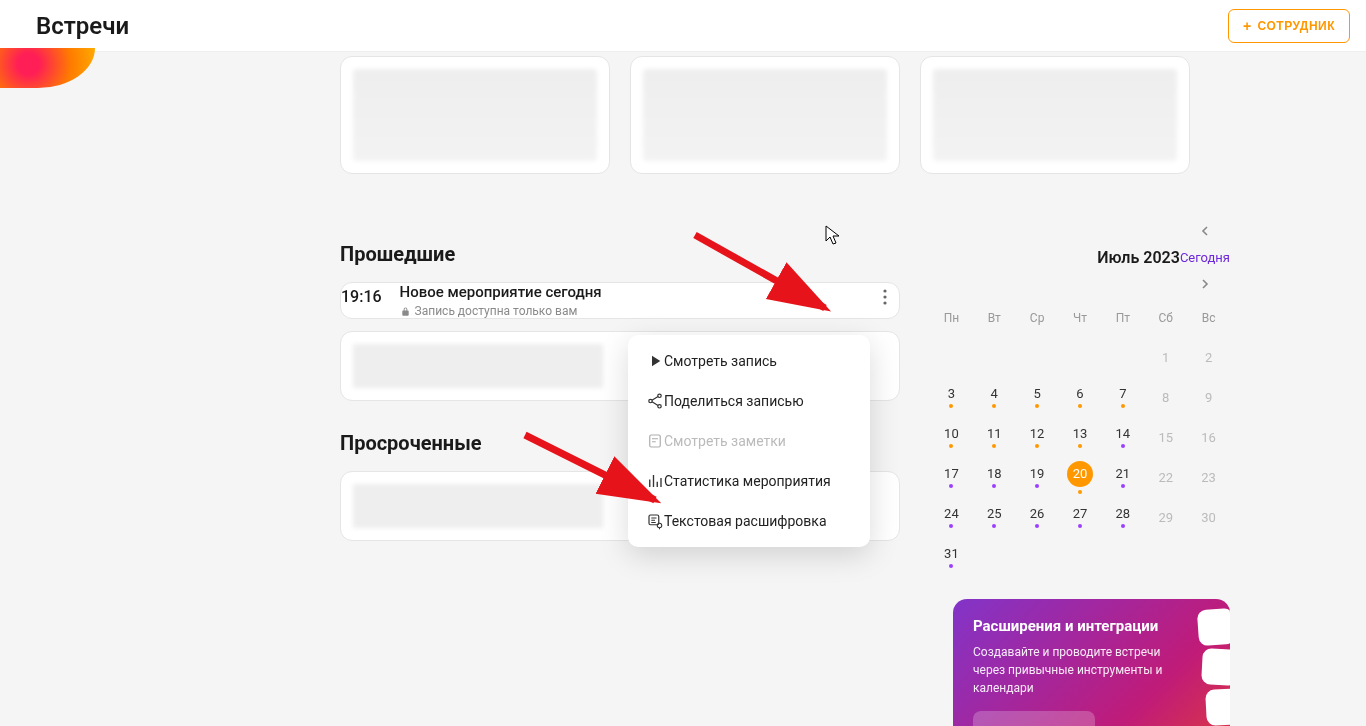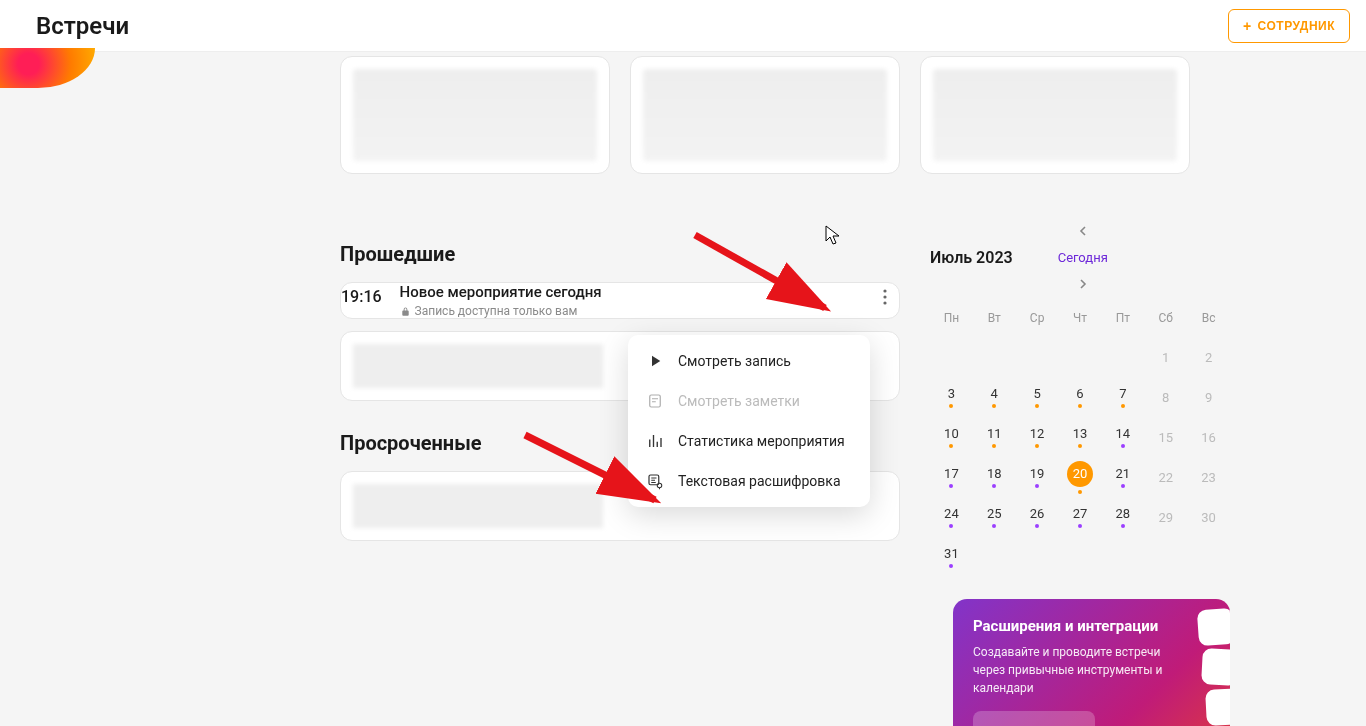--- a/index.html
+++ b/index.html
@@ -28,26 +28,26 @@
 .meeting-title { font-size: 15px; font-weight: 500; }
 .meeting-sub { font-size: 12px; color: #8a8a8a; display: flex; align-items: center; gap: 4px; margin-top: 3px; }
 .lock-icon { width: 11px; height: 11px; }
 .more-btn { width: 28px; height: 28px; display: flex; align-items: center; justify-content: center; border-radius: 4px; cursor: pointer; }
 .more-btn svg { fill: #666; }
 
 .meeting-card.blurred { height: 70px; padding: 12px; }
 .meeting-card.blurred .blur-body { width: 250px; height: 44px; background: #eee; filter: blur(2px); }
 
 .context-menu { position: absolute; top: 335px; left: 628px; width: 242px; background: #fff; border-radius: 10px; box-shadow: 0 8px 30px rgba(0,0,0,0.15); padding: 6px 0; z-index: 20; }
-.menu-item { display: flex; align-items: center; gap: 14px; padding: 11px 18px; font-size: 14px; color: #222; cursor: pointer; }
+.menu-item { display: flex; align-items: center; padding: 11px 18px; font-size: 14px; color: #222; cursor: pointer; }
 .menu-item.disabled { color: #bbb; cursor: default; }
 .menu-item svg { width: 18px; height: 18px; flex-shrink: 0; }
 .menu-item.disabled svg { opacity: 0.4; }
 
-.cal-header { display: flex; align-items: center; justify-content: flex-start; margin-bottom: 12px; gap: 45px; }
+.cal-header { display: flex; align-items: center; justify-content: flex-end; margin-bottom: 12px; }
 .cal-month { font-size: 16px; font-weight: 600; }
 .cal-nav { display: flex; align-items: center; gap: 10px; color: #6d28d9; font-size: 13px; flex-direction: column; }
 .cal-nav .chevron { width: 18px; height: 18px; cursor: pointer; display: flex; align-items: center; justify-content: center; }
 .cal-today { cursor: pointer; }
 .cal-grid { display: grid; grid-template-columns: repeat(7, 1fr); gap: 0; text-align: center; }
 .cal-dow { font-size: 12px; color: #999; padding: 6px 0 12px; }
 .cal-day { font-size: 13px; color: #333; height: 40px; position: relative; display: flex; flex-direction: column; align-items: center; justify-content: center; cursor: pointer; }
 .cal-day.dim { color: #bbb; }
 .cal-day .dot { width: 4px; height: 4px; border-radius: 50%; margin-top: 3px; }
 .cal-day .dot.orange { background: #ff9800; }
@@ -298,20 +298,29 @@
   </div>
 </div>
 
 <div class="context-menu">
   <div class="menu-item">
     <svg viewBox="0 0 24 24">
         <path d="M8 5v14l11-7z" fill="#333"></path>
       </svg>
     <span>Смотреть запись</span>
   </div>
+  <div class="menu-item">
+    <svg viewBox="0 0 24 24">
+        <circle cx="18" cy="5" r="2.3" fill="none" stroke="#333" stroke-width="1.6"></circle>
+        <circle cx="6" cy="12" r="2.3" fill="none" stroke="#333" stroke-width="1.6"></circle>
+        <circle cx="18" cy="19" r="2.3" fill="none" stroke="#333" stroke-width="1.6"></circle>
+        <path d="M8 11l8-5M8 13l8 5" stroke="#333" stroke-width="1.6"></path>
+      </svg>
+    <span>Поделиться записью</span>
+  </div>
   <div class="menu-item disabled">
     <svg viewBox="0 0 24 24">
         <rect x="5" y="4" width="14" height="16" rx="2" fill="none" stroke="#333" stroke-width="1.6"></rect>
         <path d="M8 9h8M8 13h5" stroke="#333" stroke-width="1.6"></path>
       </svg>
     <span>Смотреть заметки</span>
   </div>
   <div class="menu-item">
     <svg viewBox="0 0 24 24">
         <path d="M5 20V10M10 20V4M15 20v-7M20 20V8" stroke="#333" stroke-width="1.8"></path>

